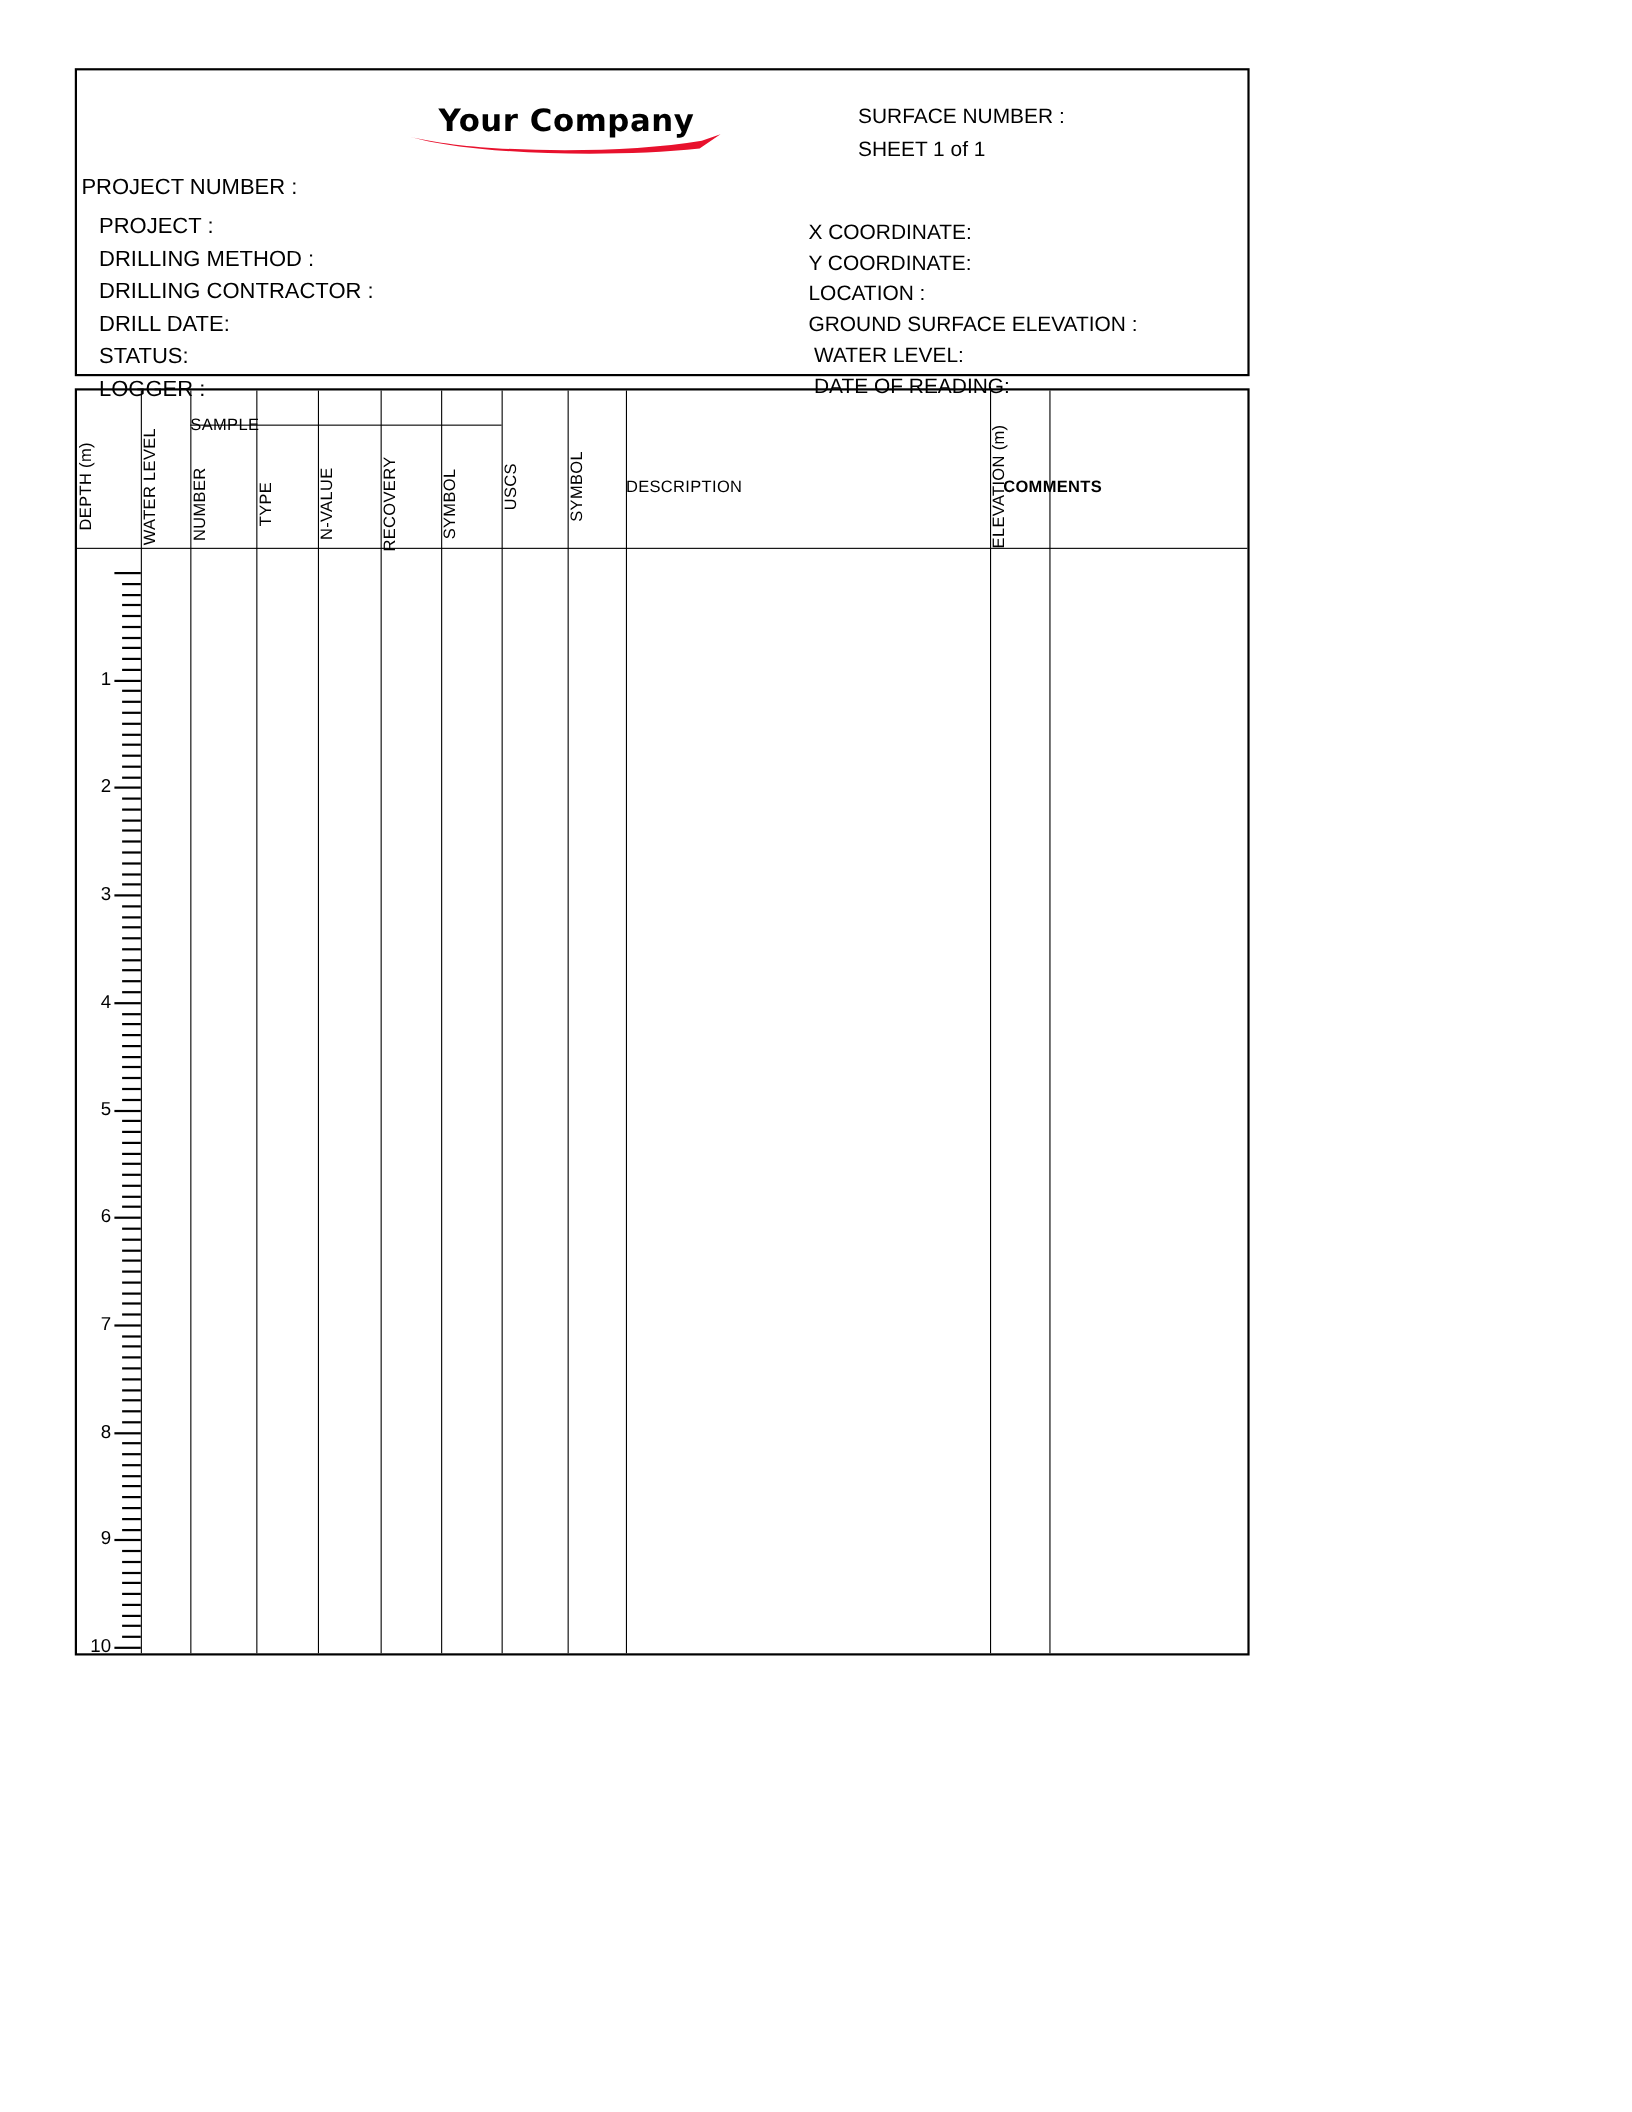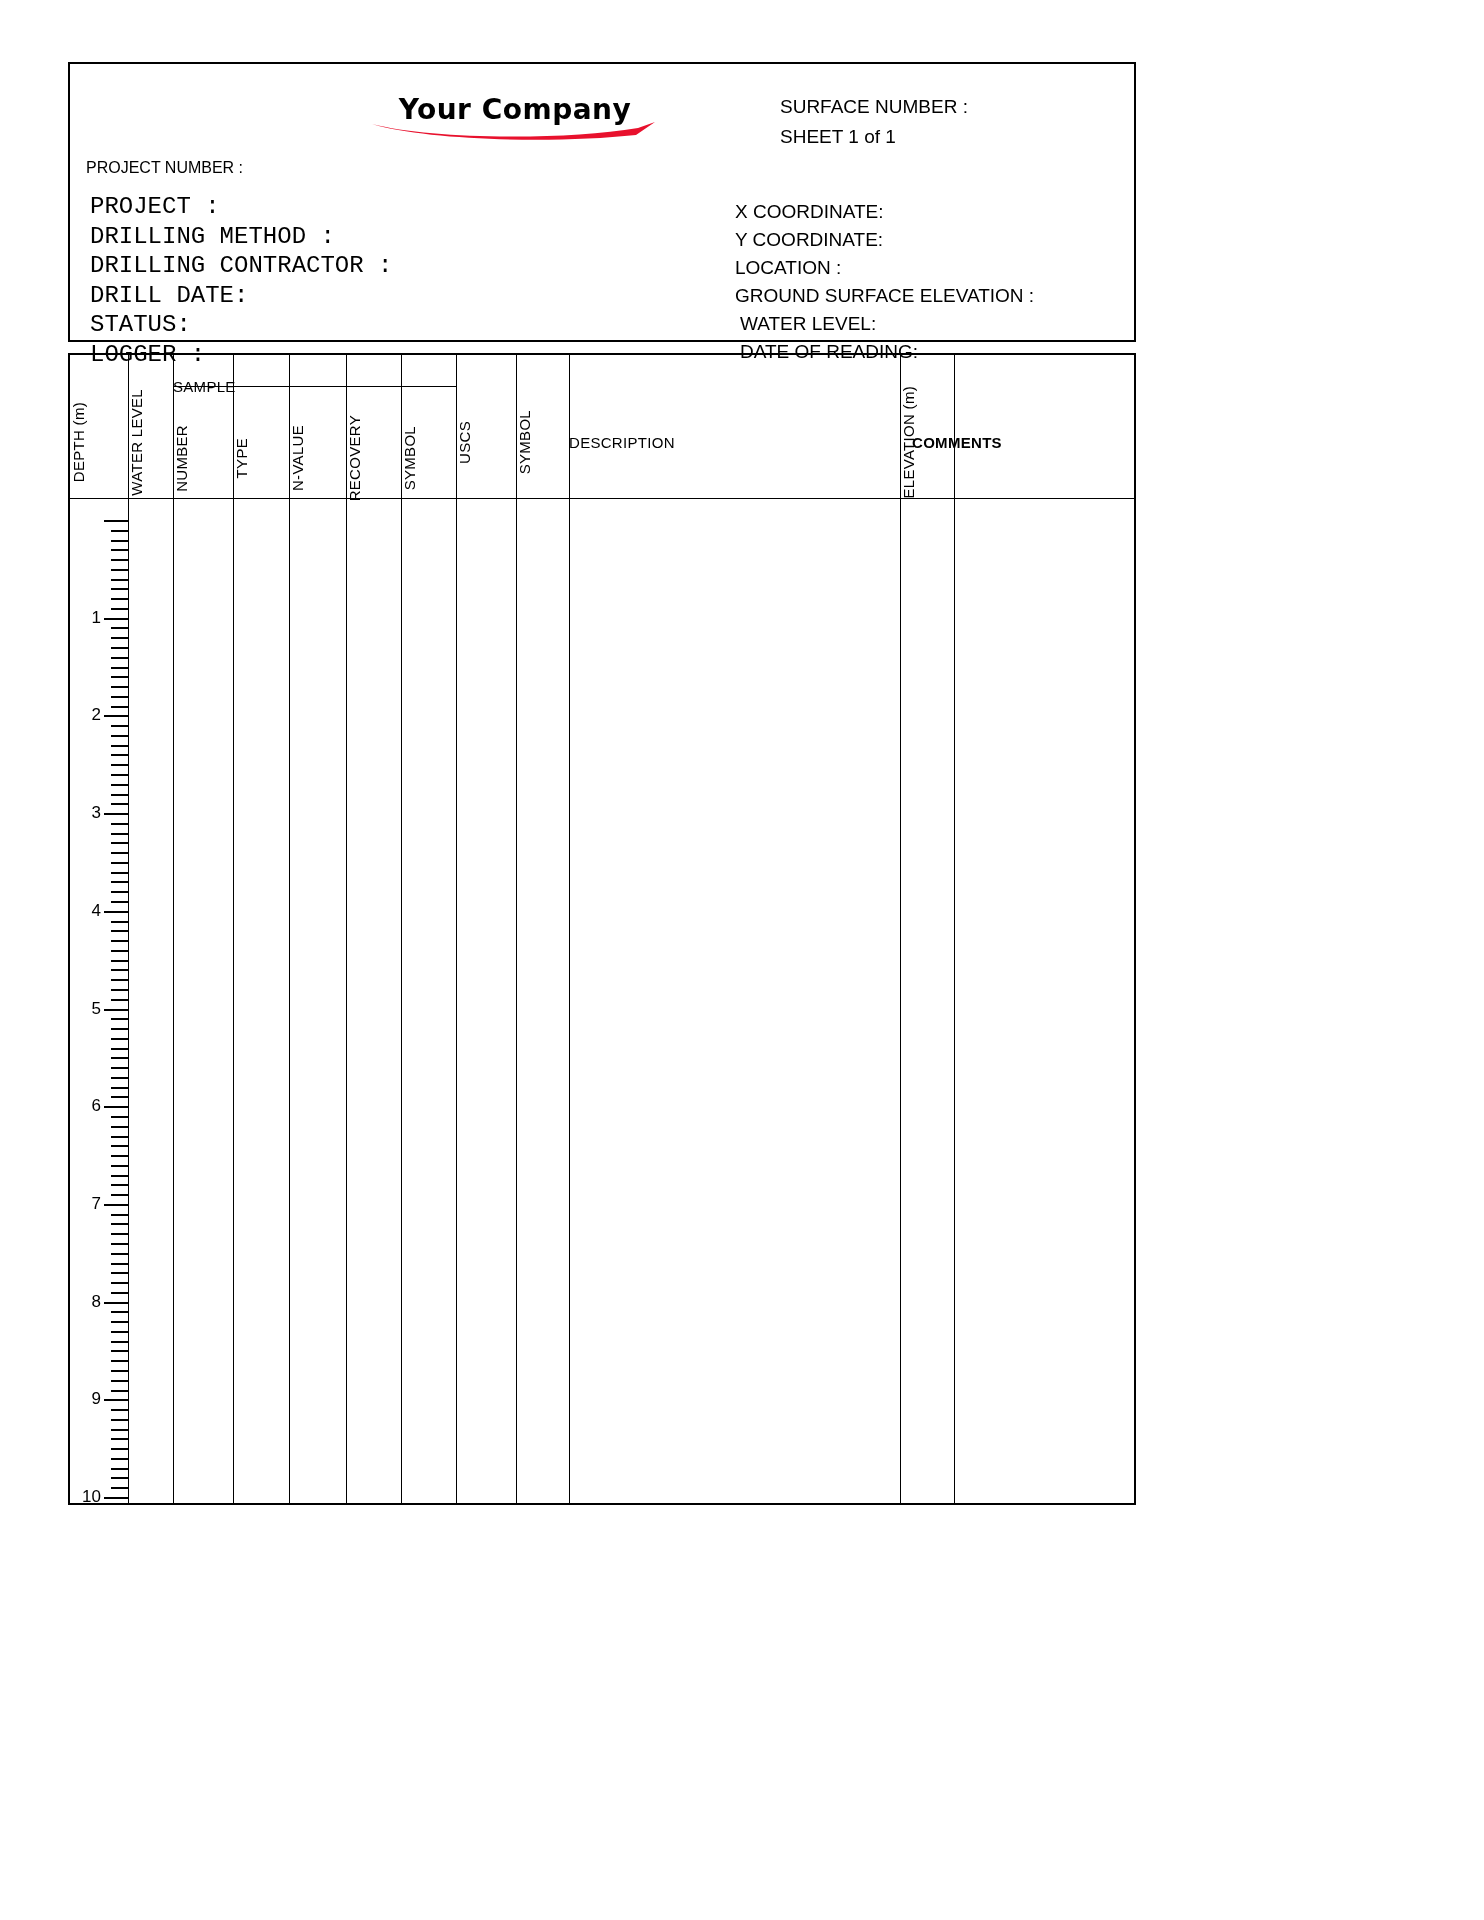--- a/index.html
+++ b/index.html
@@ -65,34 +65,33 @@
     position: absolute;
     left: 710px;
     top: 28px;
     font-size: 19px;
     line-height: 30px;
     white-space: nowrap;
   }
 
   .proj-number {
     position: absolute;
-    left: 16px;
+    left: 4px;
     top: 95px;
-    font-size: 16px;
+    font-size: 20px;
     white-space: nowrap;
   }
 
   .hdr-left-list {
     position: absolute;
     left: 20px;
     top: 128px;
-    font-size: 24px;
+    font-size: 20px;
     line-height: 29.5px;
     white-space: nowrap;
-    font-family: Liberation Mono, monospace;
   }
 
   .hdr-right-list {
     position: absolute;
     left: 665px;
     top: 134px;
     font-size: 19px;
     line-height: 28px;
     white-space: nowrap;
   }

